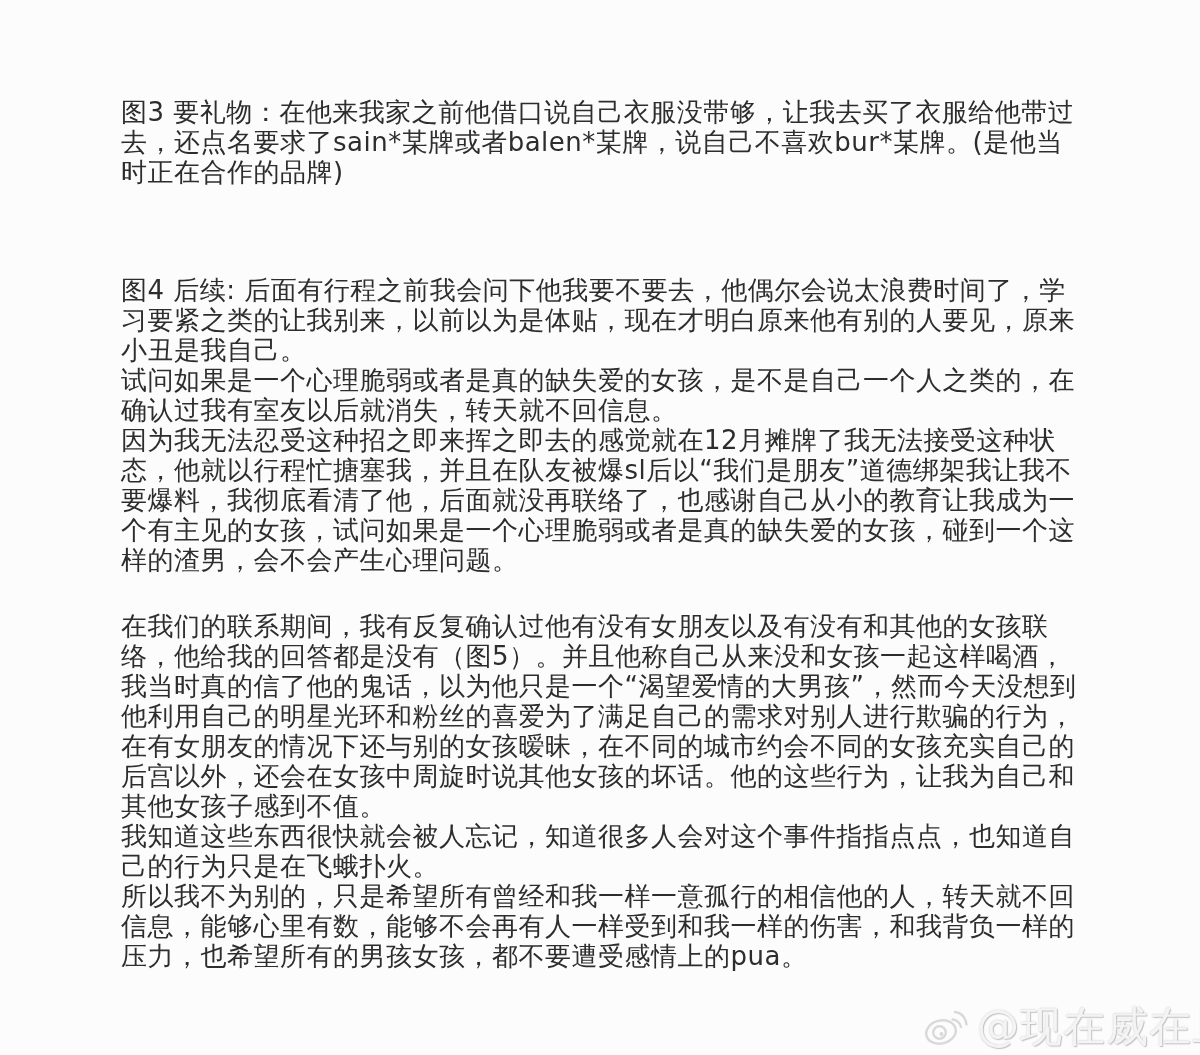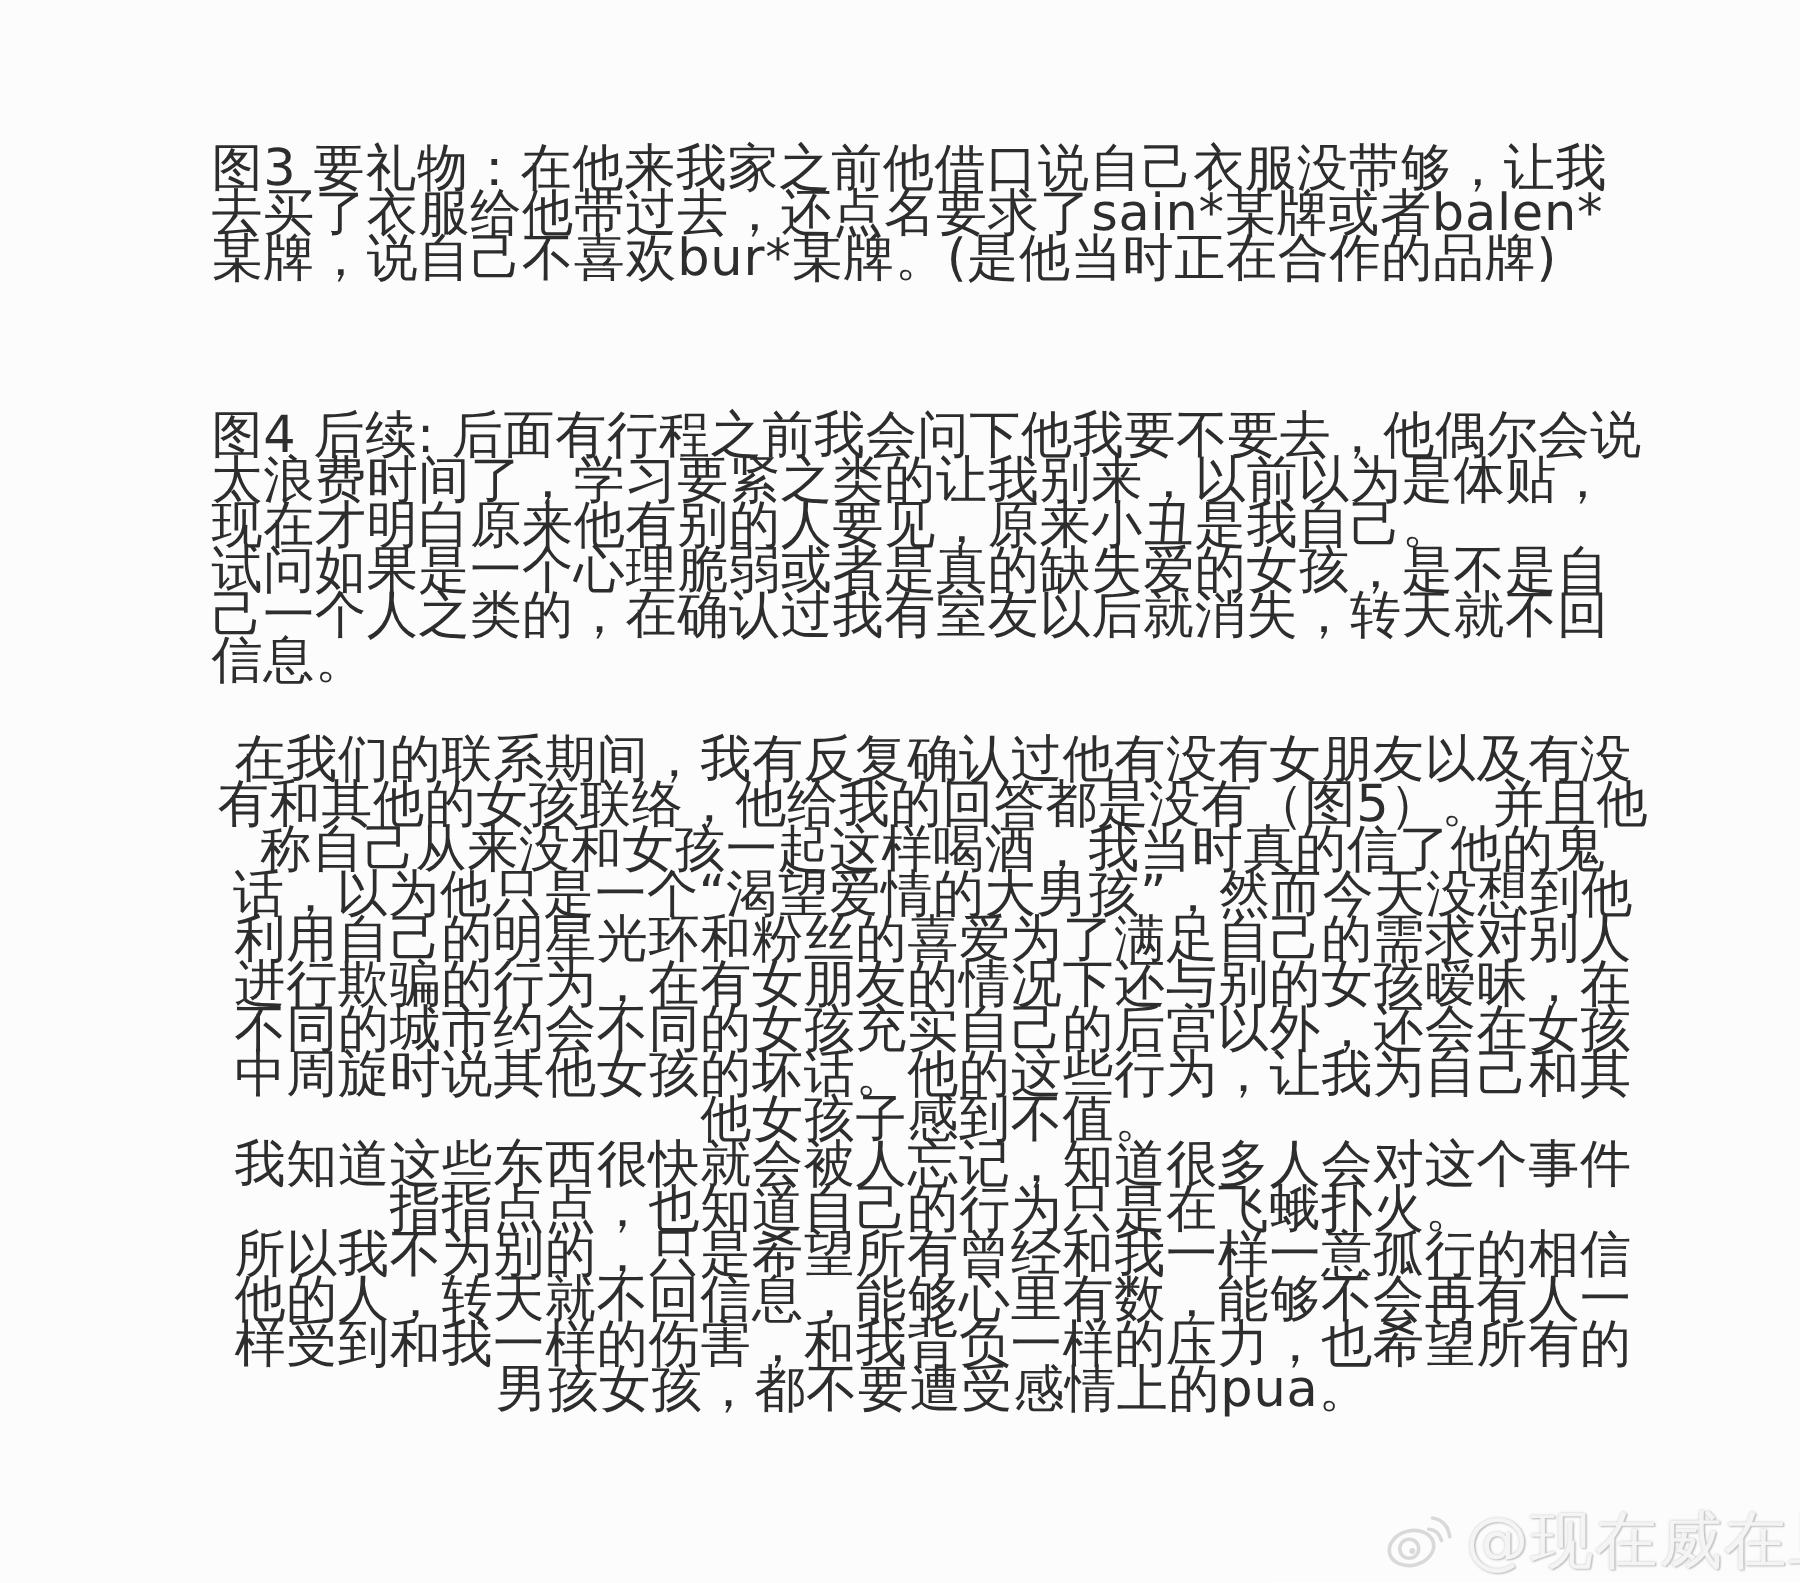--- a/index.html
+++ b/index.html
@@ -10,32 +10,32 @@
   .page {
     position: relative;
     width: 1200px;
     height: 1055px;
     background: #fcfcfc;
     overflow: hidden;
     font-family: "DejaVu Sans", "Liberation Sans", sans-serif;
   }
   .doc {
     position: absolute;
-    left: 141px;
+    left: 121px;
     top: 97px;
     width: 962px;
-    font-size: 34px;
+    font-size: 26px;
     line-height: 30px;
     color: #2d2d2d;
     text-align: left;
     letter-spacing: 0.5px;
   }
   .text-section { margin: 0; }
   .text-section:nth-child(2) { margin-top: 88px; }
-  .text-section:nth-child(3) { margin-top: 36px; text-align: center; }
+  .text-section:nth-child(3) { margin-top: 36px; }
   .para { margin: 0; }
 
   .watermark {
     position: absolute;
     left: 922px;
     top: 1004px;
     height: 46px;
     display: flex;
     align-items: center;
     gap: 7px;
@@ -55,20 +55,21 @@
 
 <div class="page" style="background: rgb(252, 252, 252);">
 
   <div class="doc" id="doc" style="color: rgb(45, 45, 45);">
       <section class="text-section">
         <p class="para">图3 要礼物：在他来我家之前他借口说自己衣服没带够，让我去买了衣服给他带过去，还点名要求了sain*某牌或者balen*某牌，说自己不喜欢bur*某牌。(是他当时正在合作的品牌)</p>
       </section>
       <section class="text-section">
         <p class="para">图4 后续: 后面有行程之前我会问下他我要不要去，他偶尔会说太浪费时间了，学习要紧之类的让我别来，以前以为是体贴，现在才明白原来他有别的人要见，原来小丑是我自己。</p>
         <p class="para">试问如果是一个心理脆弱或者是真的缺失爱的女孩，是不是自己一个人之类的，在确认过我有室友以后就消失，转天就不回信息。</p>
+        <p class="para">因为我无法忍受这种招之即来挥之即去的感觉就在12月摊牌了我无法接受这种状态，他就以行程忙搪塞我，并且在队友被爆sl后以“我们是朋友”道德绑架我让我不要爆料，我彻底看清了他，后面就没再联络了，也感谢自己从小的教育让我成为一个有主见的女孩，试问如果是一个心理脆弱或者是真的缺失爱的女孩，碰到一个这样的渣男，会不会产生心理问题。</p>
       </section>
       <section class="text-section">
         <p class="para">在我们的联系期间，我有反复确认过他有没有女朋友以及有没有和其他的女孩联络，他给我的回答都是没有（图5）。并且他称自己从来没和女孩一起这样喝酒，我当时真的信了他的鬼话，以为他只是一个“渴望爱情的大男孩”，然而今天没想到他利用自己的明星光环和粉丝的喜爱为了满足自己的需求对别人进行欺骗的行为，在有女朋友的情况下还与别的女孩暧昧，在不同的城市约会不同的女孩充实自己的后宫以外，还会在女孩中周旋时说其他女孩的坏话。他的这些行为，让我为自己和其他女孩子感到不值。</p>
         <p class="para">我知道这些东西很快就会被人忘记，知道很多人会对这个事件指指点点，也知道自己的行为只是在飞蛾扑火。</p>
         <p class="para">所以我不为别的，只是希望所有曾经和我一样一意孤行的相信他的人，转天就不回信息，能够心里有数，能够不会再有人一样受到和我一样的伤害，和我背负一样的压力，也希望所有的男孩女孩，都不要遭受感情上的pua。</p>
       </section>
     </div>
 
   <div class="watermark">
     <span class="wm-icon">

